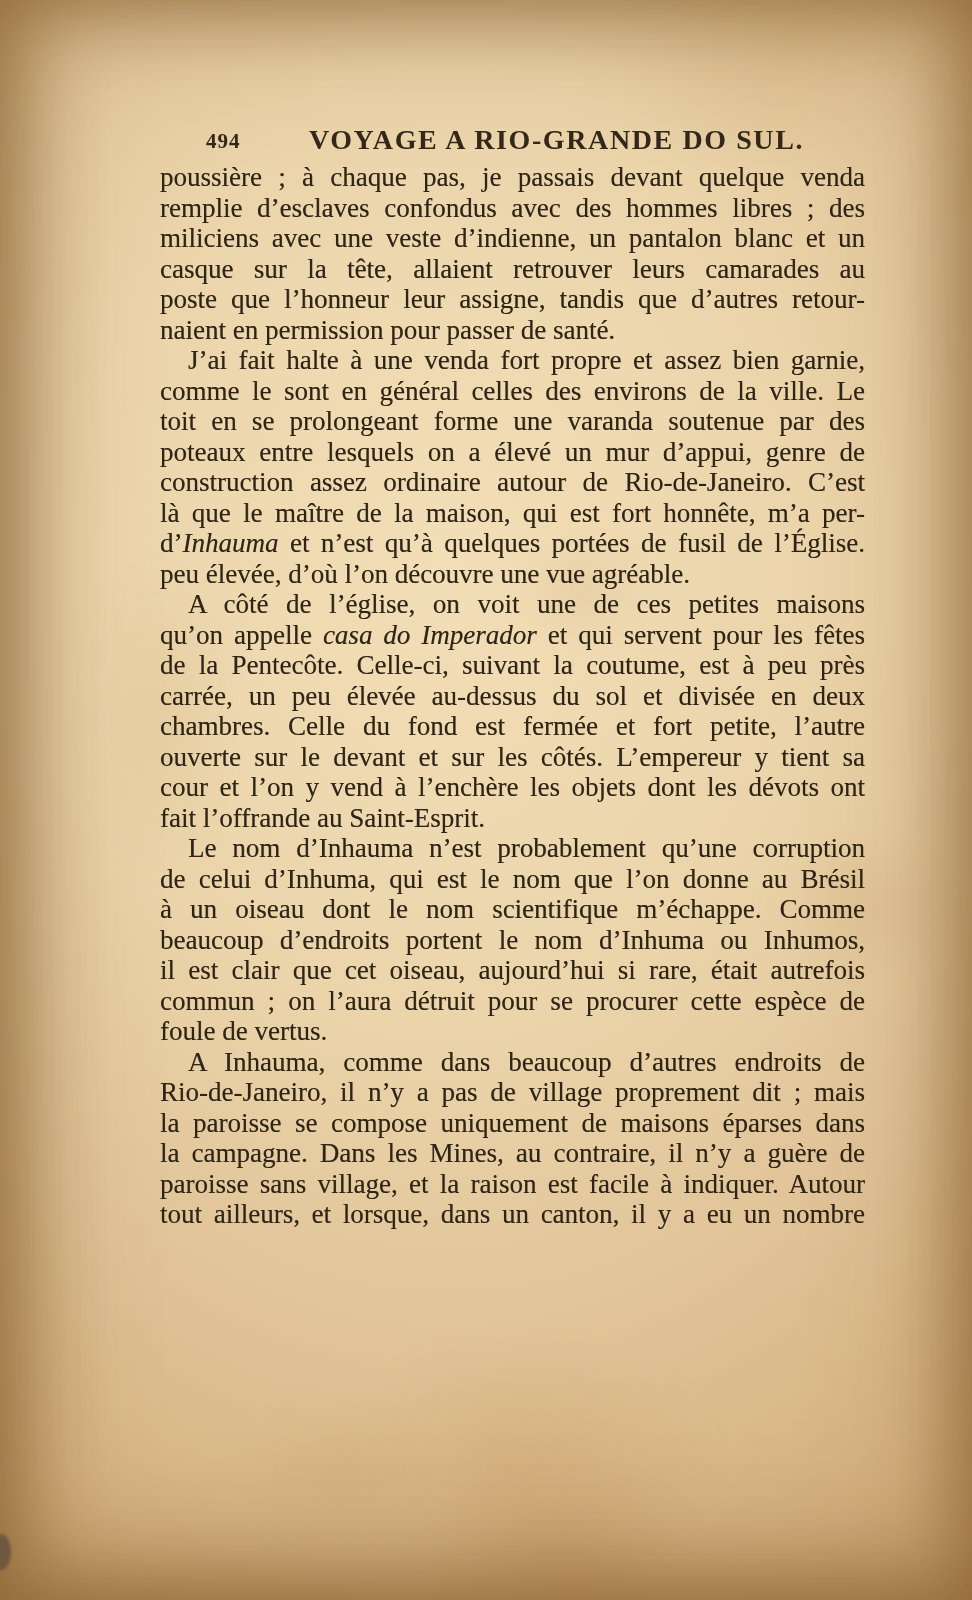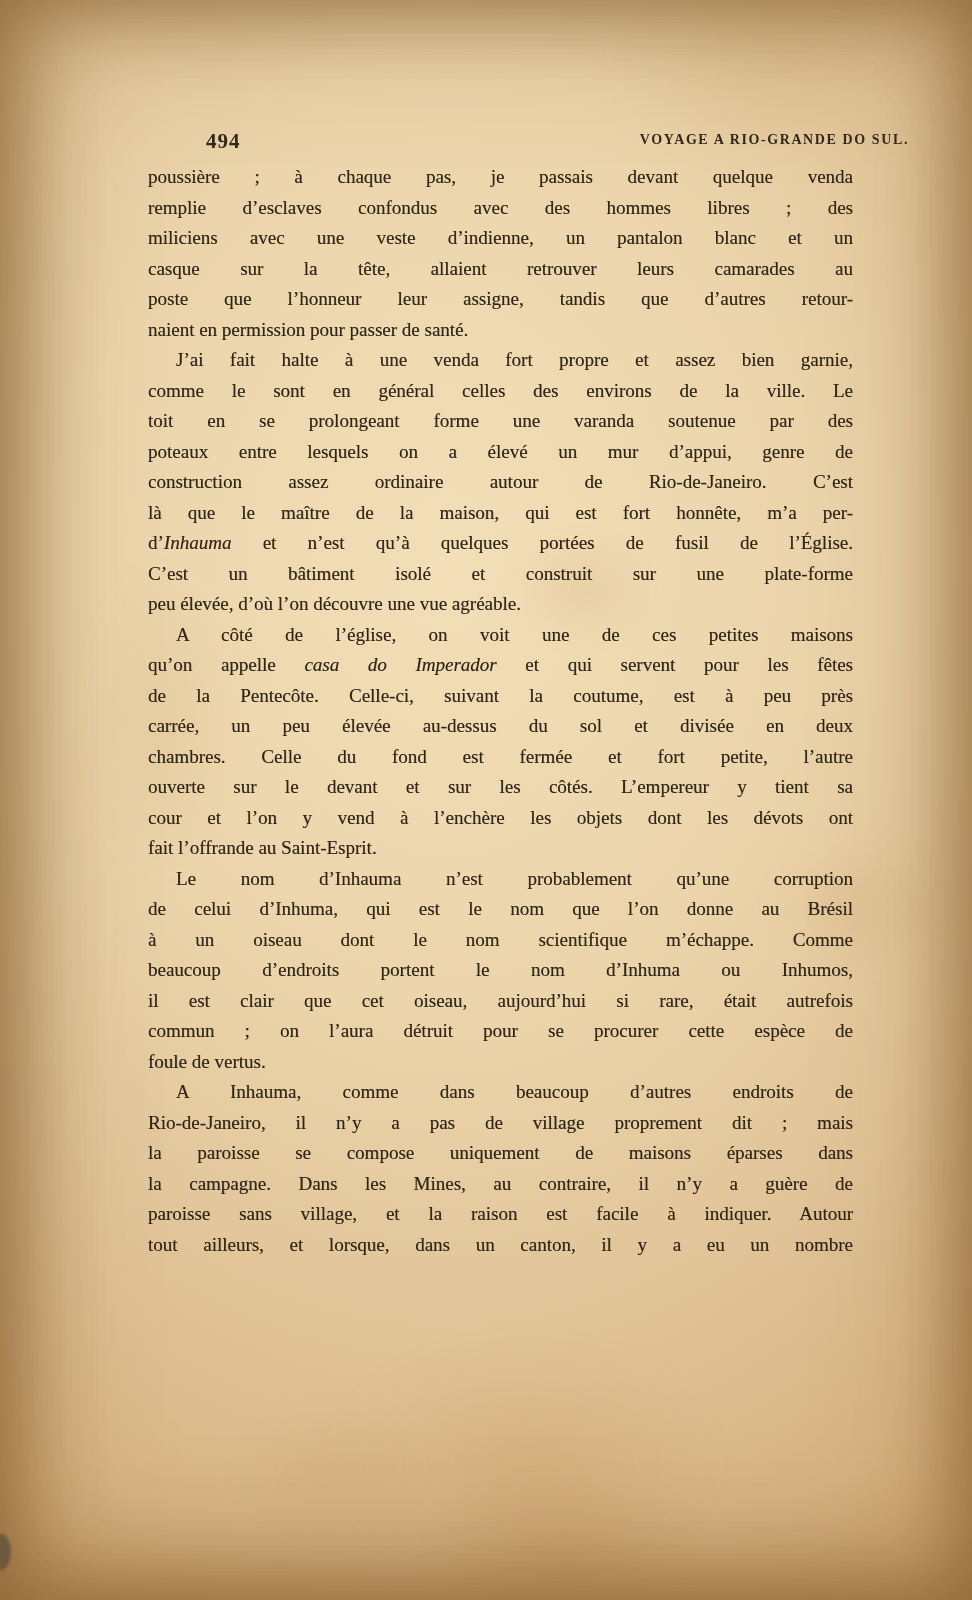--- a/index.html
+++ b/index.html
@@ -44,25 +44,25 @@
   }
   .header {
     position:absolute; left:160px; top:128px; width:705px; height:26px;
     color:#33281a; line-height:24px;margin-left:44px;
   }
   .pagenum {
     position:absolute; left:2px; top:1px;
     font-size:21px; font-weight:700; letter-spacing:1px;
   }
   .runtitle {
-    text-align:right; font-size:14px; font-weight:700; letter-spacing:1.6px;
+    text-align:center; font-size:28px; font-weight:700; letter-spacing:1.6px;
   }
   .text-block {
-    position:absolute; left:148px; top:162px; width:705px;
-    color:#2f2517; font-size:19px; line-height:30.5px;
+    position:absolute; left:160px; top:162px; width:705px;
+    color:#2f2517; font-size:27px; line-height:30.5px;
     text-shadow:0.3px 0.3px 0 rgba(47,37,23,.45);
   }
   .line { text-align:justify; text-align-last:justify; }
   .line.last  { text-align-last:left; }
   .line.first { text-indent:28px; }
   .line i { font-style:italic; }
 </style>
 </head>
 <body>
 
@@ -91,21 +91,20 @@
         <div class="line last"><span>naient en permission pour passer de santé.</span></div>
       </div>
       <div>
         <div class="line first"><span>J’ai fait halte à une venda fort propre et assez bien garnie,</span></div>
         <div class="line"><span>comme le sont en général celles des environs de la ville. Le</span></div>
         <div class="line"><span>toit en se prolongeant forme une varanda soutenue par des</span></div>
         <div class="line"><span>poteaux entre lesquels on a élevé un mur d’appui, genre de</span></div>
         <div class="line"><span>construction assez ordinaire autour de Rio-de-Janeiro. C’est</span></div>
         <div class="line"><span>là que le maître de la maison, qui est fort honnête, m’a per-</span></div>
         <div class="line"><span>d’</span><i>Inhauma</i><span> et n’est qu’à quelques portées de fusil de l’Église.</span></div>
-        <div class="line"><span>C’est un bâtiment isolé et construit sur une plate-forme</span></div>
         <div class="line last"><span>peu élevée, d’où l’on découvre une vue agréable.</span></div>
       </div>
       <div>
         <div class="line first"><span>A côté de l’église, on voit une de ces petites maisons</span></div>
         <div class="line"><span>qu’on appelle </span><i>casa do Imperador</i><span> et qui servent pour les fêtes</span></div>
         <div class="line"><span>de la Pentecôte. Celle-ci, suivant la coutume, est à peu près</span></div>
         <div class="line"><span>carrée, un peu élevée au-dessus du sol et divisée en deux</span></div>
         <div class="line"><span>chambres. Celle du fond est fermée et fort petite, l’autre</span></div>
         <div class="line"><span>ouverte sur le devant et sur les côtés. L’empereur y tient sa</span></div>
         <div class="line"><span>cour et l’on y vend à l’enchère les objets dont les dévots ont</span></div>

